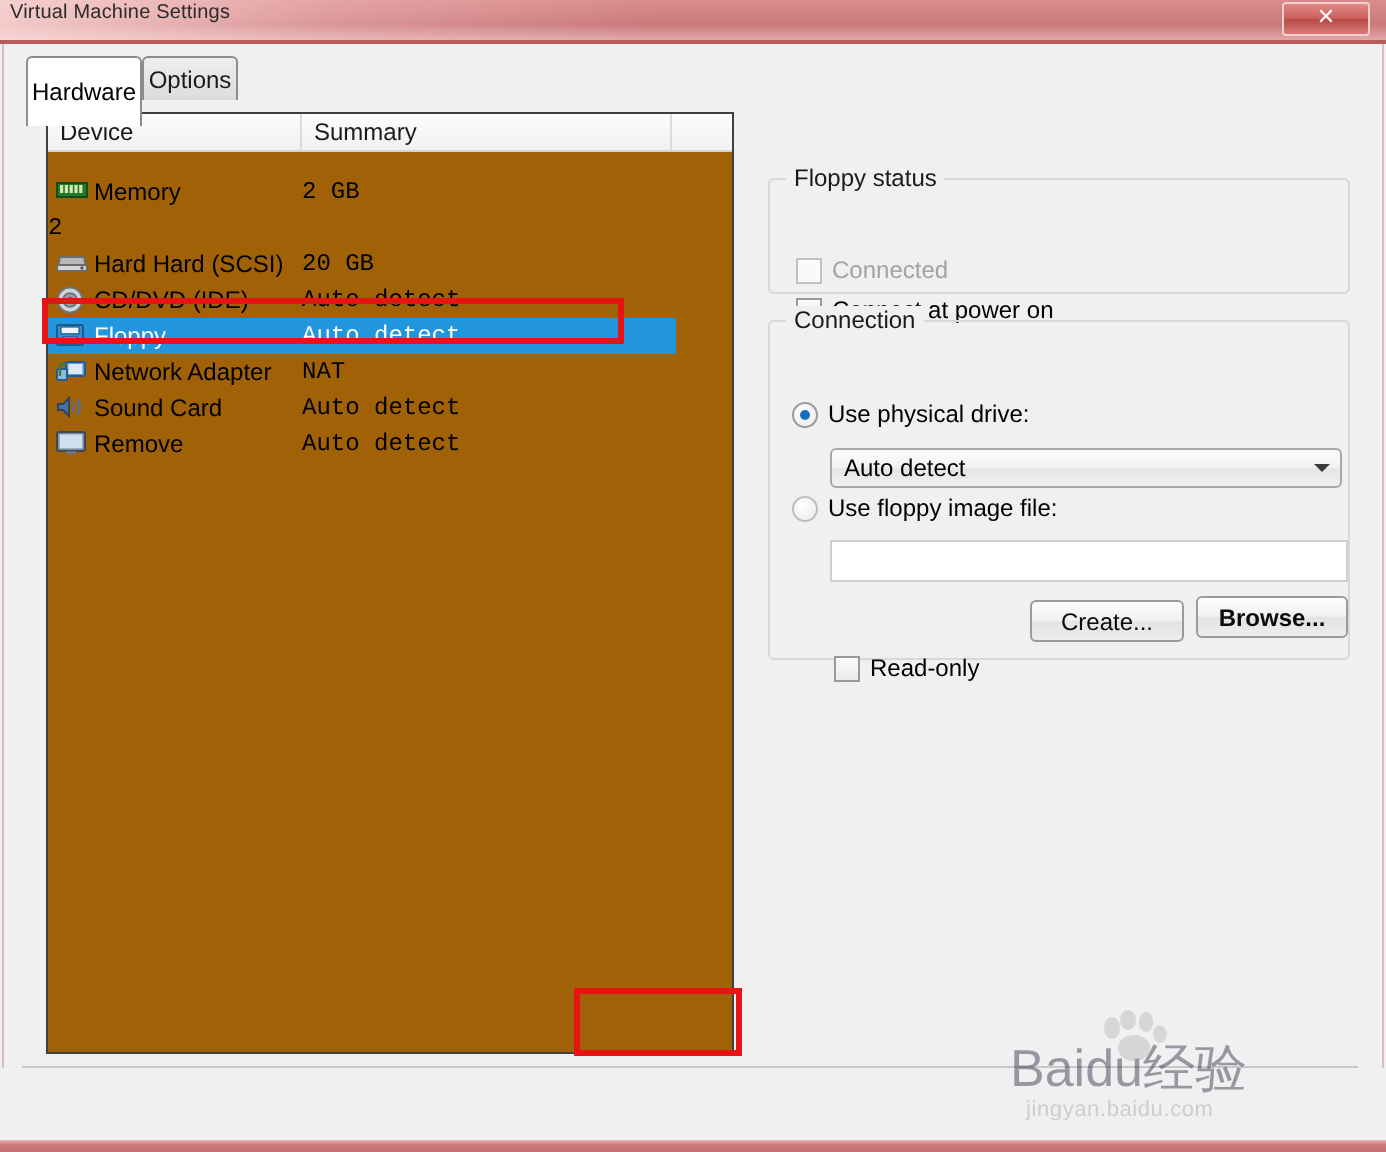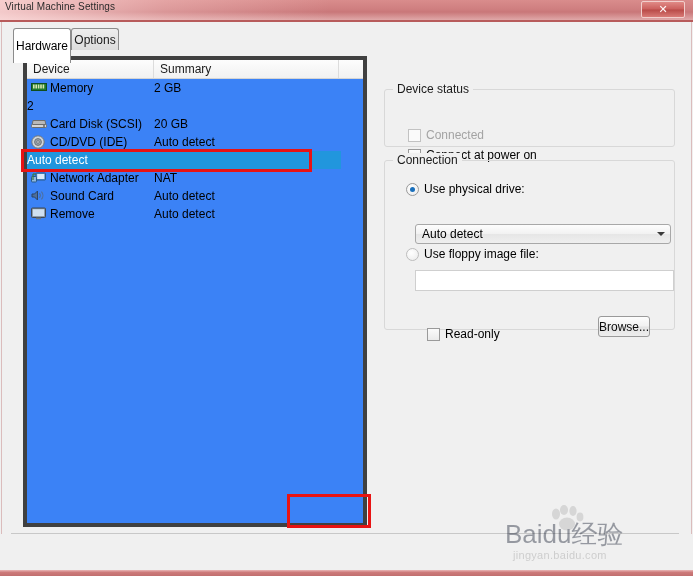--- a/index.html
+++ b/index.html
@@ -128,22 +128,22 @@
     width: 668px; height: 497px;
     background: #f0f0f0;
     box-sizing: border-box;
   }
 
   
   #device-list {
     position: absolute;
     left: 10px; top: 6px;
     width: 344px; height: 471px;
-    background: #3b82f6;
-    border: 4px solid #404040;
+    background: #a16207;
+    border: 1px solid #404040;
     box-sizing: border-box;
     overflow: hidden;
   }
   #list-header {
     position: absolute;
     left: 0; top: 0;
     width: 342px; height: 19px;
     background: linear-gradient(to bottom, #fdfdfd, #f1f1f1);
     border-bottom: 1px solid #d4d4d4;
     box-sizing: border-box;
@@ -157,21 +157,21 @@
     align-items: center;
     font-size: 12px;
     color: #1a1a1a;
   }
   .col-head.c1 { width: 127px; }
   .col-head.c2 { width: 185px; }
   .col-head.c3 { width: 30px; border-right: none; }
 
   #list-rows {
     position: absolute;
-    left: 0; top: 19px;
+    left: 0; top: 30px;
     width: 314px;
   }
   .row {
     position: relative;
     height: 18px;
     display: flex;
     align-items: center;
     font-size: 12px;
     color: #000;
   }
@@ -186,20 +186,21 @@
     padding-left: 4px;
     box-sizing: border-box;
     white-space: nowrap;
     overflow: hidden;
   }
   .row .dev-summary {
     width: 185px;
     box-sizing: border-box;
     white-space: nowrap;
     overflow: hidden;
+    font-family: Liberation Mono, monospace;
   }
   .row .ico {
     width: 16px; height: 14px;
     margin-right: 3px;
     flex: 0 0 16px;
     position: relative;
   }
   .row .ico svg { display: block; }
 
   
@@ -273,21 +274,20 @@
     width: 291px; height: 170px;
   }
 
   
   .checkrow {
     position: absolute;
     display: flex;
     align-items: center;
     font-size: 12px;
     white-space: nowrap;
-    margin-left: 10px;
   }
   .cbox {
     width: 13px; height: 13px;
     box-sizing: border-box;
     border: 1px solid #9a9a9a;
     background: linear-gradient(to bottom, #fbfbfb, #eaeaea);
     margin-right: 5px;
     flex: 0 0 13px;
   }
   .cbox.disabled {
@@ -366,22 +366,22 @@
     overflow: hidden;
   }
 
   #btn-create {
     position: absolute;
     left: 502px; top: 250px;
     width: 77px; height: 21px;
   }
   #btn-browse {
     position: absolute;
-    left: 585px; top: 266px;
-    width: 52px; height: 21px;
+    left: 585px; top: 248px;
+    width: 76px; height: 21px; font-weight: bold;
   }
 
   
   #bottom-sep {
     position: absolute;
     left: 11px; top: 533px;
     width: 668px; height: 1px;
     background: #c8c8c8;
   }
   #bottom-bar {
@@ -485,38 +485,48 @@
             </div>
             <div class="row">
               <div class="dev-name">
                 <span class="ico">
                   <svg width="16" height="12" viewBox="0 0 16 12">
                     <path d="M2 3.5 L14 3.5 L15 8.5 L1 8.5 Z" fill="#b9b9b9" stroke="#6d6d6d"></path>
                     <rect x="0.5" y="7.5" width="15" height="3" rx="1" fill="#d5d5d5" stroke="#6d6d6d"></rect>
                     <circle cx="13" cy="9" r="0.9" fill="#5b5b5b"></circle>
                   </svg>
                 </span>
-                <span>Card Disk (SCSI)</span>
+                <span>Hard Hard (SCSI)</span>
               </div>
               <div class="dev-summary">20 GB</div>
             </div>
             <div class="row">
               <div class="dev-name">
                 <span class="ico">
                   <svg width="14" height="14" viewBox="0 0 14 14">
                     <circle cx="7" cy="7" r="6.2" fill="#cfd4d8" stroke="#6e7479"></circle>
                     <circle cx="7" cy="7" r="3.4" fill="#9aa3ab" stroke="#6e7479"></circle>
                     <circle cx="7" cy="7" r="1.3" fill="#f2f4f6" stroke="#6e7479"></circle>
                   </svg>
                 </span>
                 <span>CD/DVD (IDE)</span>
               </div>
               <div class="dev-summary">Auto detect</div>
             </div>
             <div class="row selected">
+              <div class="dev-name">
+                <span class="ico">
+                  <svg width="14" height="13" viewBox="0 0 14 13">
+                    <rect x="0.5" y="1.5" width="13" height="10" rx="0.8" fill="#2f8fd0" stroke="#1a5c8c"></rect>
+                    <rect x="2.5" y="2.5" width="9" height="3.4" fill="#eef6fb" stroke="#1a5c8c" stroke-width="0.6"></rect>
+                    <rect x="3.5" y="7.5" width="7" height="3.4" fill="#bcd9ee" stroke="#1a5c8c" stroke-width="0.6"></rect>
+                  </svg>
+                </span>
+                <span>Floppy</span>
+              </div>
               <div class="dev-summary">Auto detect</div>
             </div>
             <div class="row">
               <div class="dev-name">
                 <span class="ico">
                   <svg width="15" height="13" viewBox="0 0 15 13">
                     <rect x="5" y="2" width="9.5" height="7" rx="0.8" fill="#5b9bd5" stroke="#2a5a88"></rect>
                     <rect x="6.2" y="3" width="7" height="5" fill="#dbeaf7"></rect>
                     <rect x="0.5" y="5.5" width="5" height="5.5" rx="0.8" fill="#8fb8dd" stroke="#2a5a88"></rect>
                     <path d="M2 3 L2 9" stroke="#3c7a3c" stroke-width="1.2"></path>
@@ -557,54 +567,57 @@
       </div>
 
       <div class="btn" id="btn-add">
         <span>Add...</span>
       </div>
       <div class="btn" id="btn-remove">
         <span>Remove</span>
       </div>
 
       <div class="groupbox" id="group-device-status">
-        <div class="group-title">Device status</div>
+        <div class="group-title">Floppy status</div>
       </div>
       <div class="checkrow" style="left:385px; top:78px;">
         <span class="cbox disabled"></span>
         <span class="lbl-disabled">Connected</span>
       </div>
       <div class="checkrow" style="left:385px; top:98px;">
         <span class="cbox"></span>
         <span>Connect at power on</span>
       </div>
 
       <div class="groupbox" id="group-connection">
         <div class="group-title">Connection</div>
       </div>
 
-      <div class="checkrow" style="left:383px; top:132px;text-align:right;">
+      <div class="checkrow" style="left:383px; top:150px;text-align:right;">
         <span class="radio checked"></span>
         <span>Use physical drive:</span>
       </div>
 
       <div id="combo-physical-drive">
         <span class="combo-text">Auto detect</span>
         <span class="combo-arrow">
             <span class="caret-down"></span>
           </span>
       </div>
 
       <div class="checkrow" style="left:383px; top:197px;">
         <span class="radio unchecked"></span>
         <span>Use floppy image file:</span>
       </div>
 
       <div id="field-floppy-image"></div>
 
+      <div class="btn" id="btn-create">
+        <span>Create...</span>
+      </div>
       <div class="btn" id="btn-browse">
         <span>Browse...</span>
       </div>
 
       <div class="checkrow" style="left:404px; top:277px;">
         <span class="cbox"></span>
         <span>Read-only</span>
       </div>
 
     </div>

